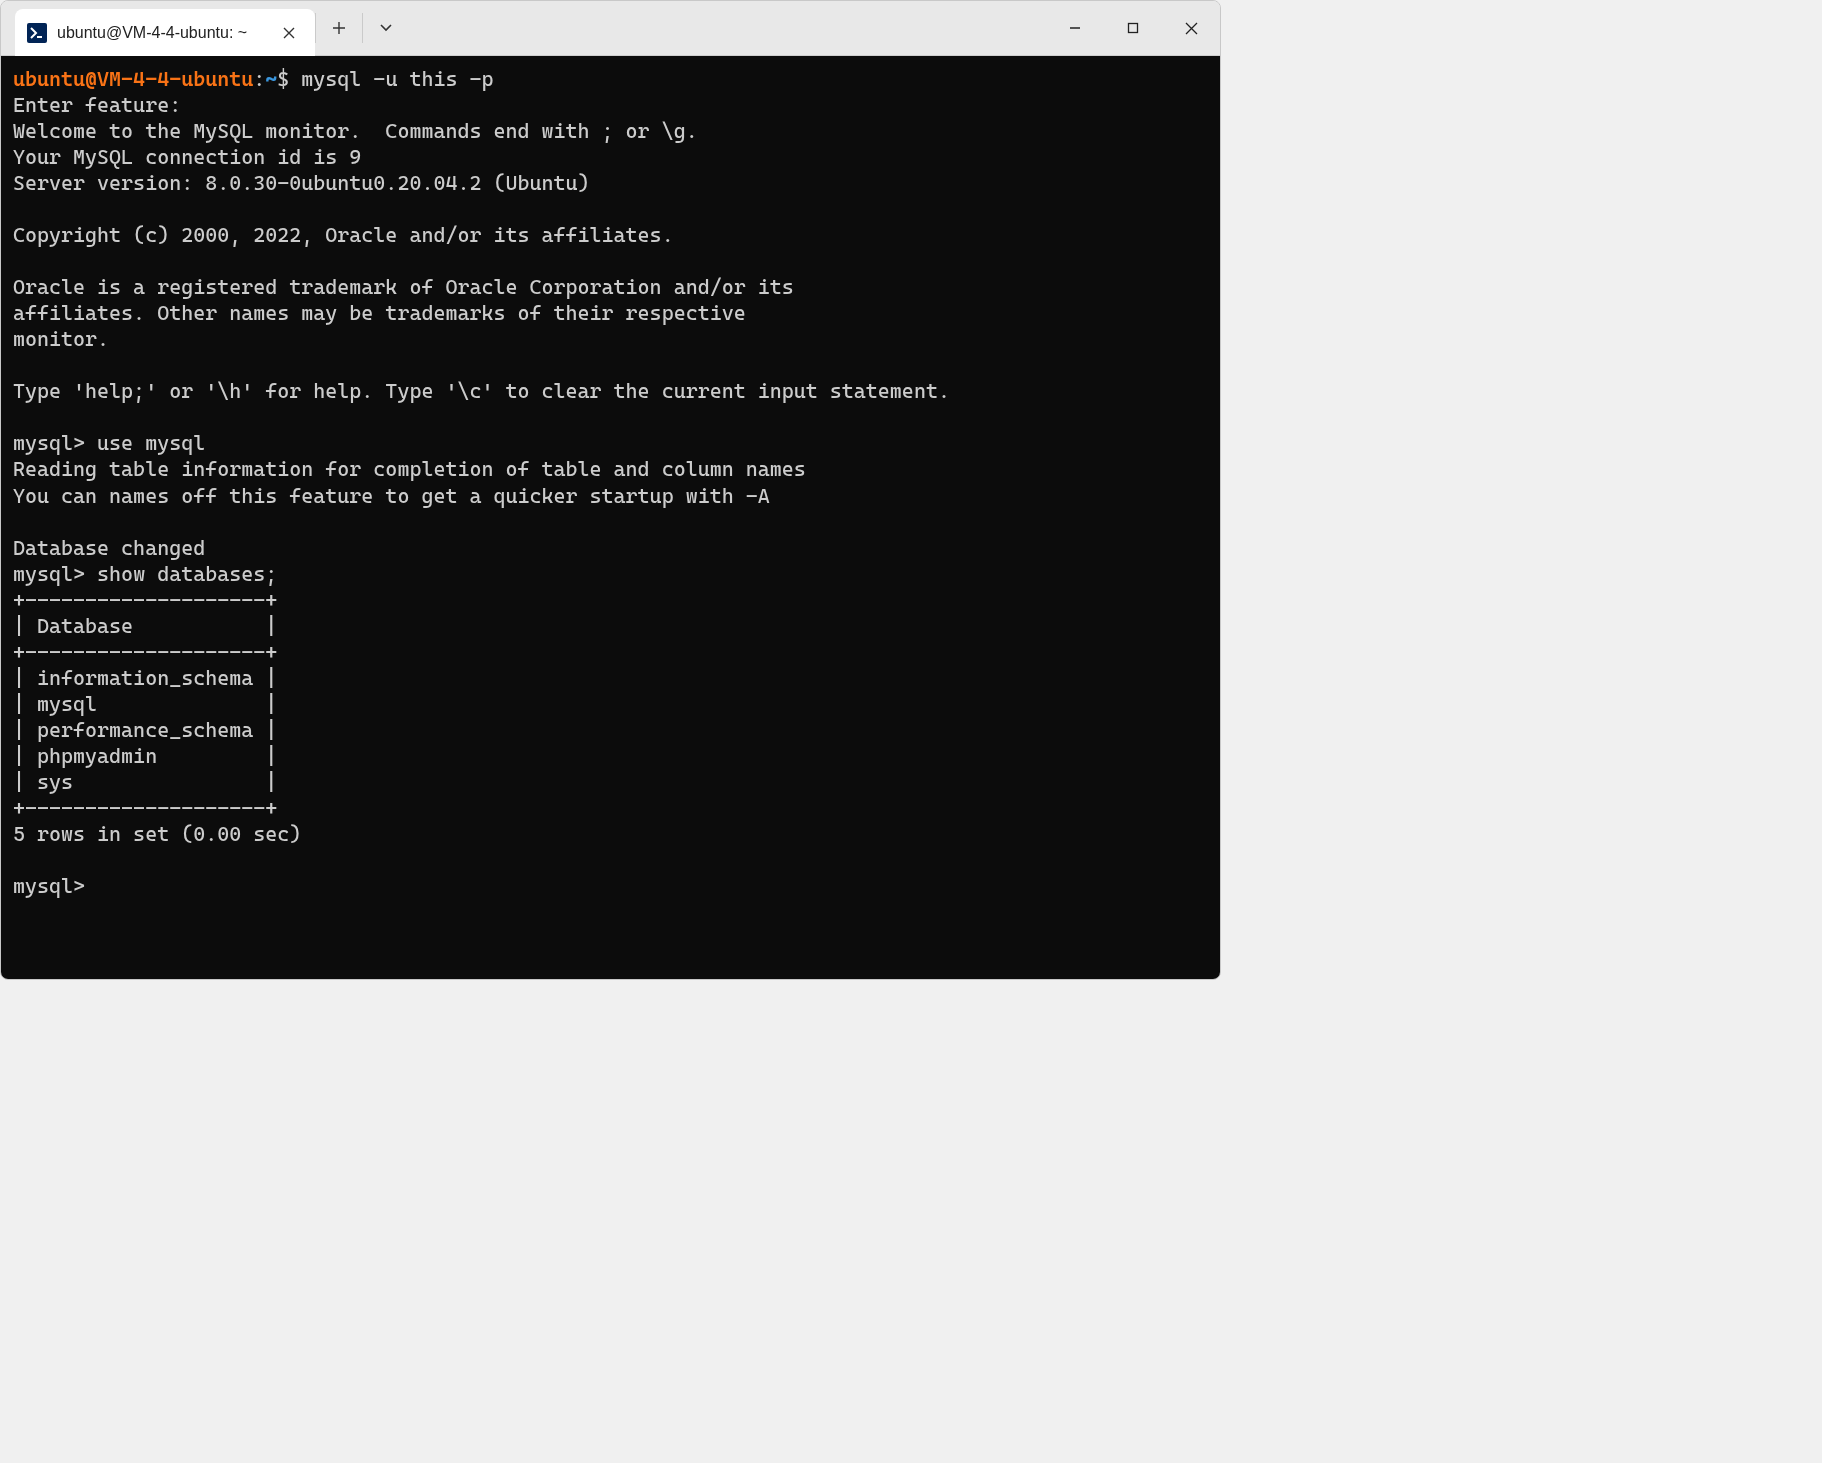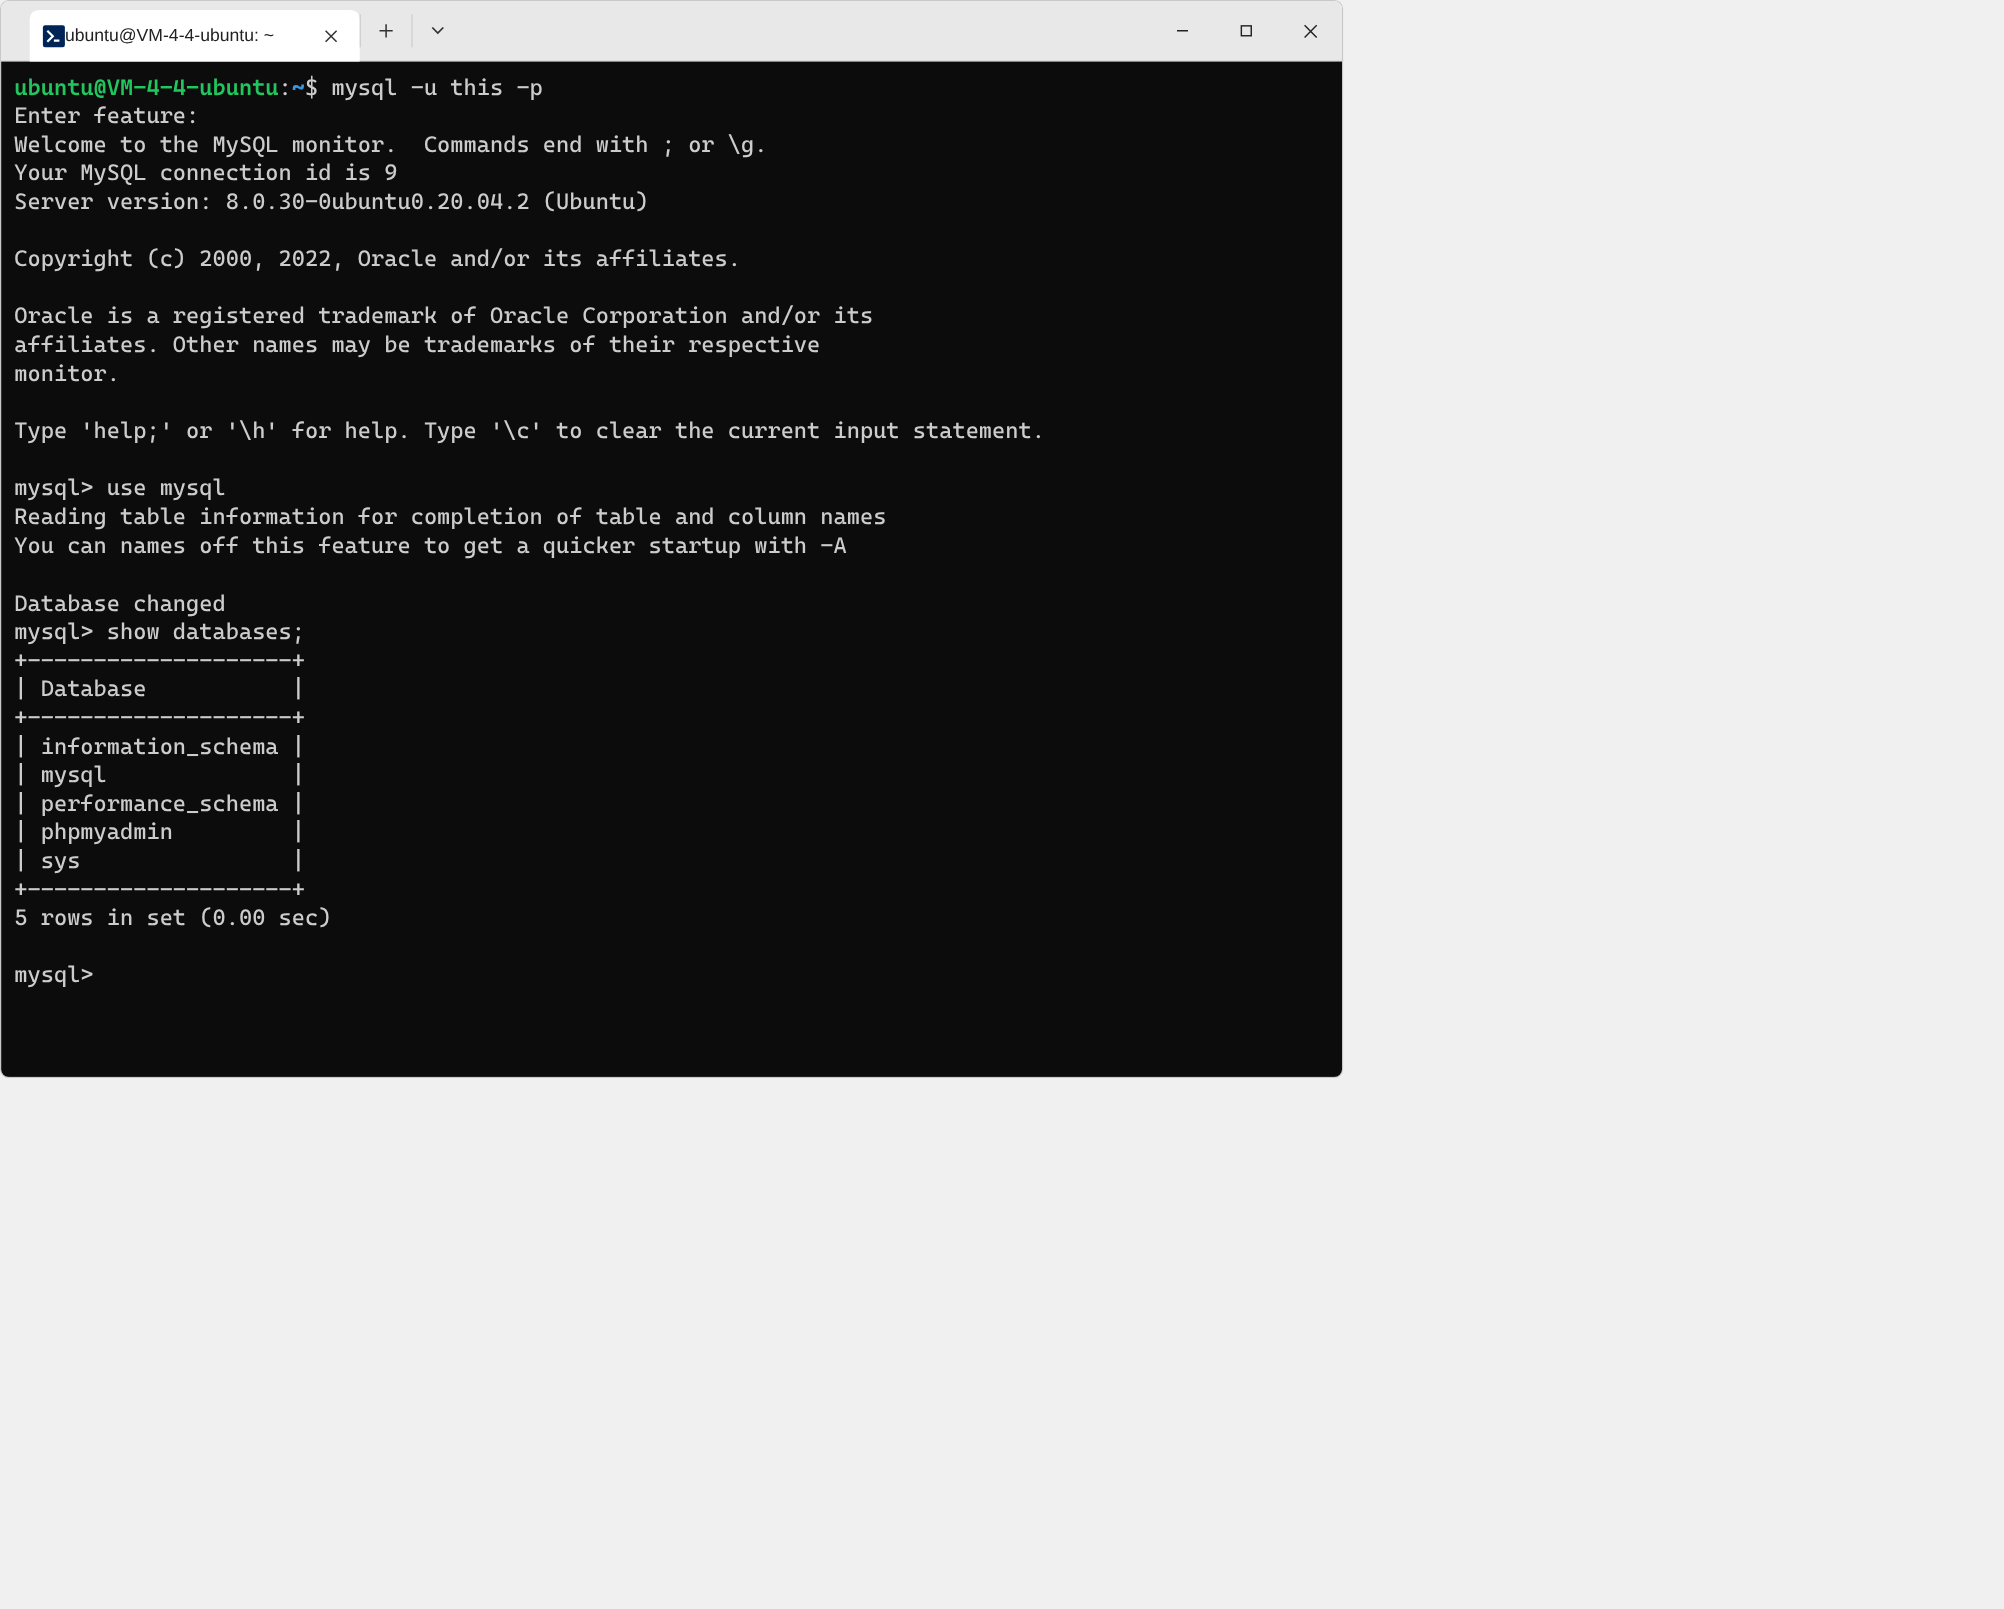--- a/index.html
+++ b/index.html
@@ -19,24 +19,25 @@
       align-items: stretch;
       border-bottom: 1px solid #d0d0d0;
     }
     .tab {
       display: flex;
       align-items: center;
       background: #fff;
       border-top-left-radius: 8px;
       border-top-right-radius: 8px;
       padding: 0 14px 0 12px;
-      margin-left: 26px;
+      margin-left: 14px;
       margin-top: 8px;
       height: 47px;
       min-width: 300px;
+      gap: 10px;
     }
     .tab-icon {
       width: 20px;
       height: 20px;
       background: #012456;
       border-radius: 2px;
       display: flex;
       align-items: center;
       justify-content: center;
       color: #fff;
@@ -84,21 +85,21 @@
       background: #0c0c0c;
       color: #cccccc;
       height: calc(100% - 55px);
       padding: 10px 12px;
       font-family: "Cascadia Mono", "Cascadia Code", Consolas, "Courier New", monospace;
       font-size: 20.5px;
       line-height: 1.27;
       white-space: pre;
       overflow: hidden;
     }
-    .host { color: #22c55e; font-weight: 600; }
+    .host { color: #f97316; font-weight: 600; }
     .path { color: #3a96dd; font-weight: 600; }
     .dollar { color: #cccccc; }
     .divider-sep {
       width: 1px;
       background: #cacaca;
       margin: 12px 0;
     }
   </style>
 </head>
 <body>

